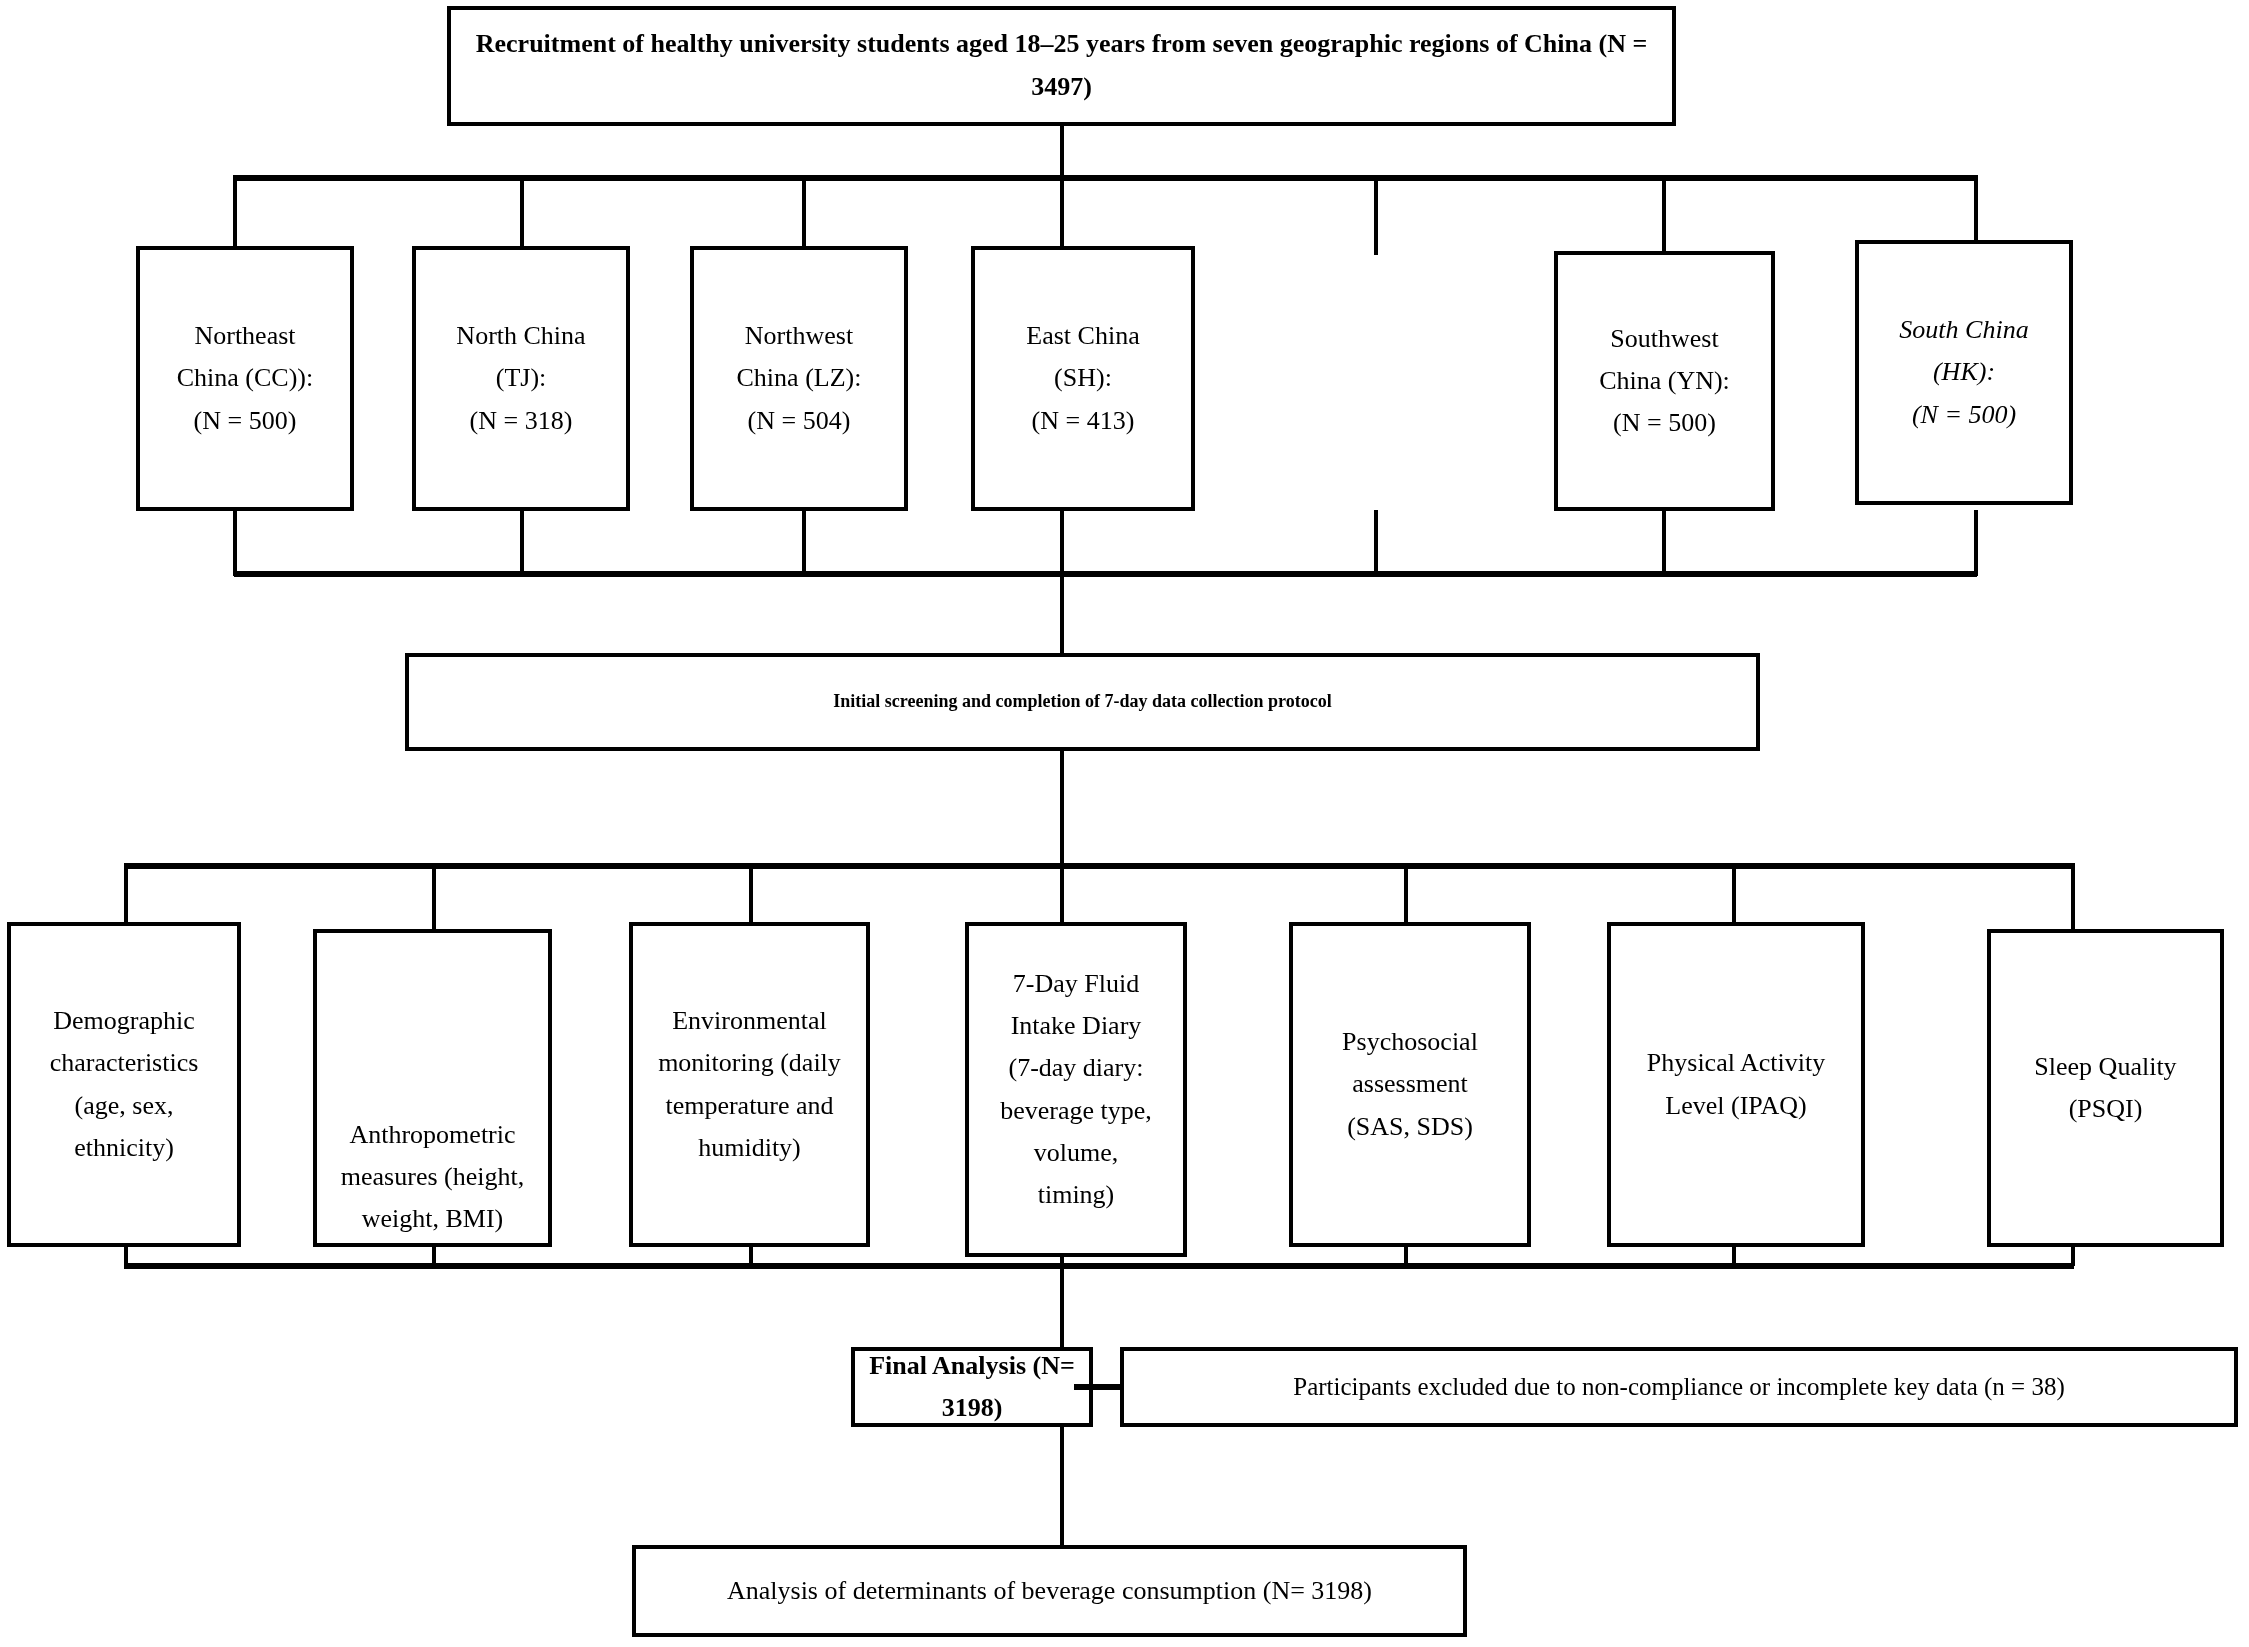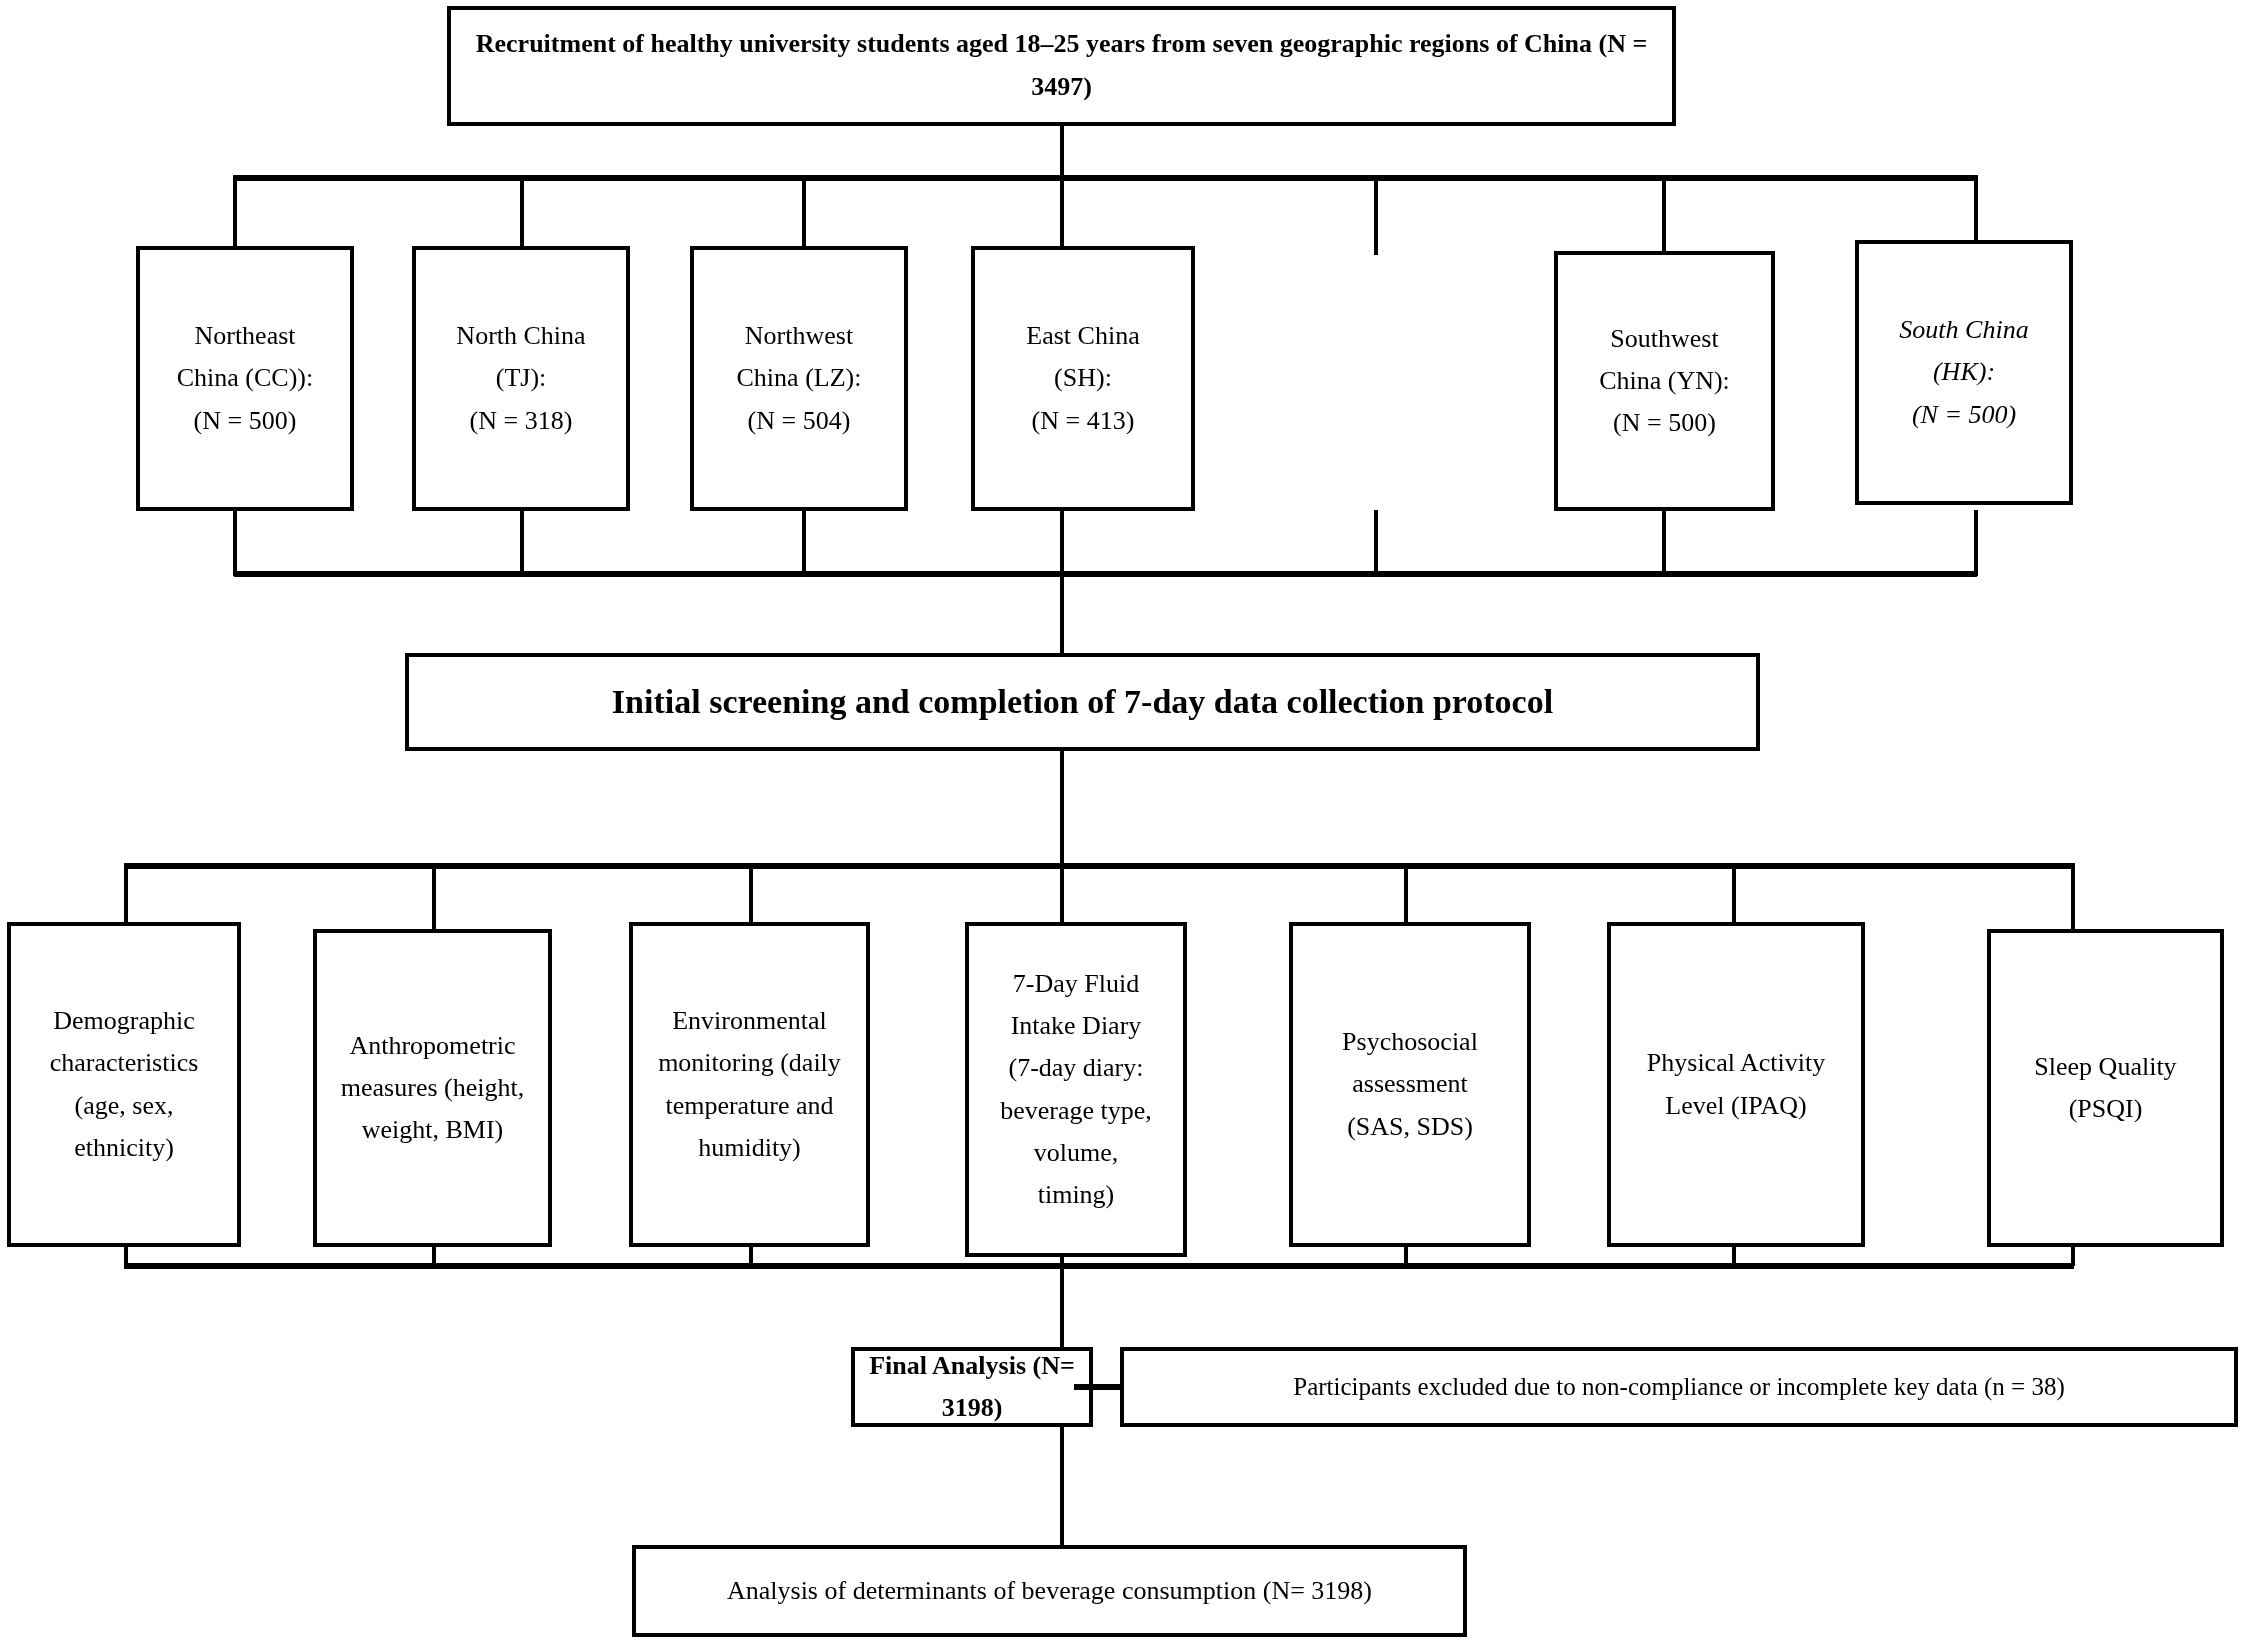--- a/index.html
+++ b/index.html
@@ -35,21 +35,21 @@
     white-space: pre-line;
   }
   .node.bold {
     font-weight: bold;
   }
   .node.thick {
     border-width: 4.9px;
   }
   .fs-top     { font-size: 26px; }
   .fs-region  { font-size: 26px; }
-  .fs-screen  { font-size: 34px; text-align: center; }
+  .fs-screen  { font-size: 18px; text-align: center; }
   .fs-measure { font-size: 26px; }
   .fs-final   { font-size: 26px; }
   .fs-excl    { font-size: 25px; }
   .fs-bottom  { font-size: 26px; }
 
   .conn {
     position: absolute;
     background: #000000;
   }
   .conn.h { height: 3.5px; }
@@ -140,21 +140,21 @@
   <div class="conn v" style="left:1732px; top:863px; height:61px;"></div>
   <div class="conn v" style="left:2071px; top:863px; height:68px;"></div>
 
   <div class="node thick fs-measure" style="left:7px; top:922px; width:234px; height:325px;">
     <span class="txt">Demographic
 characteristics
 (age, sex,
 ethnicity)</span>
   </div>
 
-  <div class="node thick fs-measure" style="left:313px; top:929px; width:239px; height:318px;">
+  <div class="node thick fs-measure" style="left:313px; top:929px; width:239px; height:318px;align-items:flex-end;">
     <span class="txt">Anthropometric
 measures (height,
 weight, BMI)</span>
   </div>
 
   <div class="node thick fs-measure" style="left:629px; top:922px; width:241px; height:325px;">
     <span class="txt">Environmental
 monitoring (daily
 temperature and
 humidity)</span>

